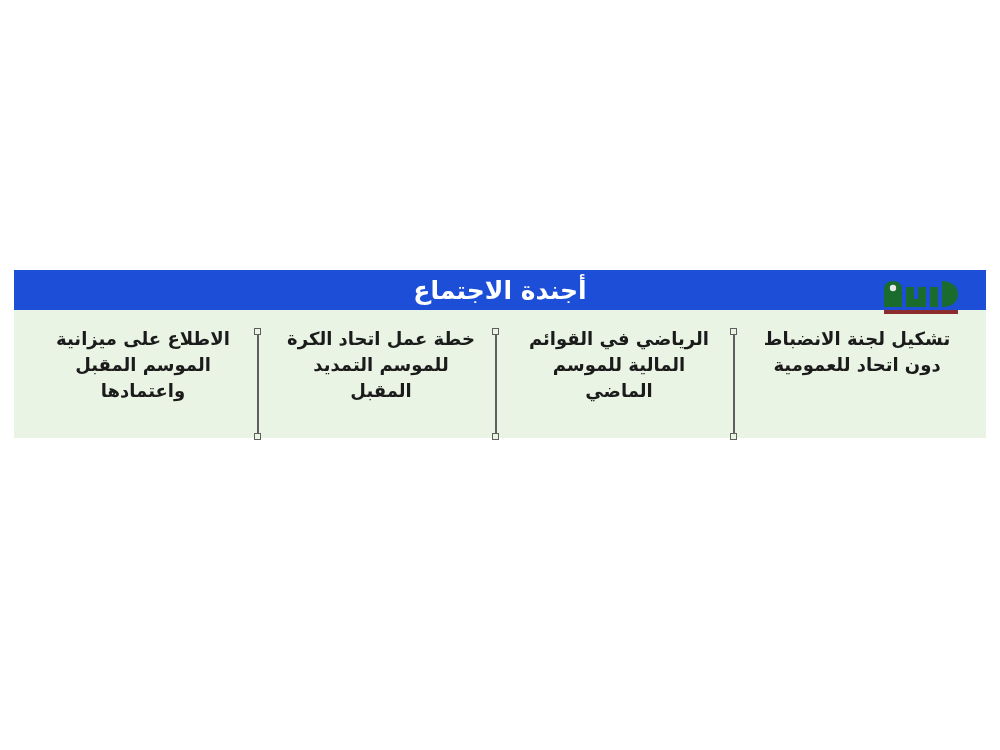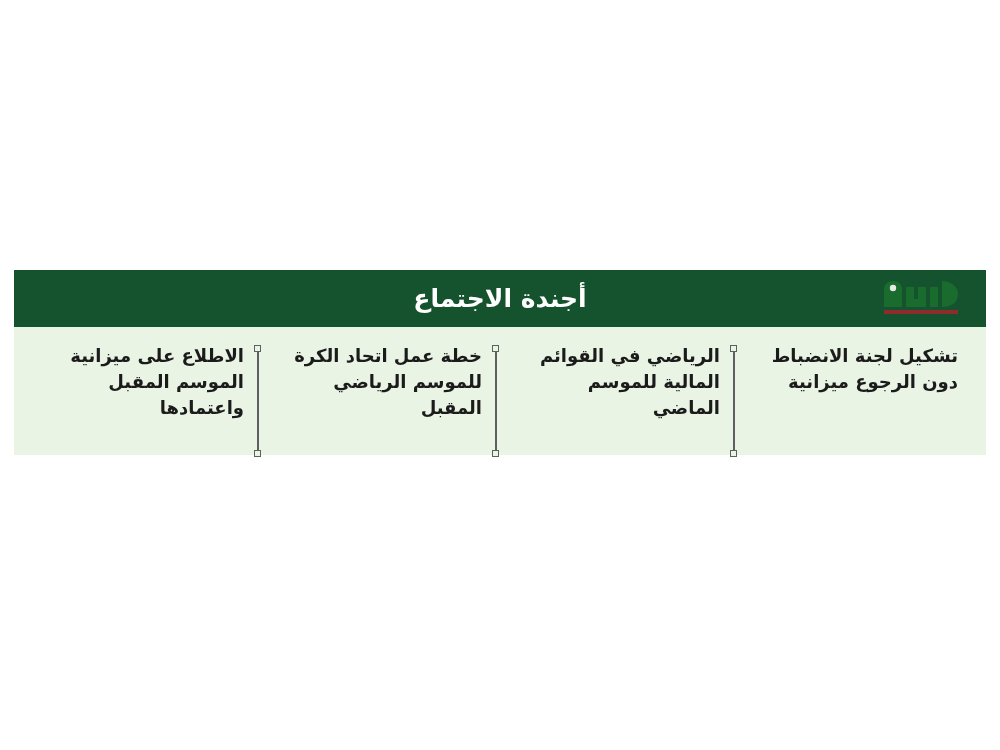--- a/index.html
+++ b/index.html
@@ -17,22 +17,22 @@
   #infographic {
     position: absolute;
     left: 14px;
     top: 270px;
     width: 972px;
     background: #e9f4e4;
   }
 
   .header-bar {
     position: relative;
-    background: #14532d;
-    height: 57px;
+    background: #1d4ed8;
+    height: 40px;
     display: flex;
     align-items: center;
     justify-content: center;
   }
 
   .header-title {
     color: #ffffff;
     font-size: 25px;
     font-weight: bold;
     letter-spacing: 0.5px;
@@ -60,21 +60,21 @@
     align-items: flex-start;
     padding: 16px 10px 34px 10px;
     box-sizing: border-box;
   }
 
   .agenda-item {
     flex: 1 1 0;
     position: relative;
     padding: 0 18px;
     box-sizing: border-box;
-    text-align: right;
+    text-align: center;
   }
 
   .agenda-item .item-text {
     color: #1b1b1b;
     font-size: 18px;
     font-weight: bold;
     line-height: 1.45;
     direction: rtl;
     display: block;
   }
@@ -132,39 +132,39 @@
 
   <div class="items-row">
 
 
     <div class="agenda-item">
       <span class="separator">
         <span class="cap top"></span>
           <span class="line"></span>
           <span class="cap bottom"></span>
       </span>
-      <span class="item-text">تشكيل لجنة الانضباط دون الرجوع ميزانية</span>
+      <span class="item-text">تشكيل لجنة الانضباط دون اتحاد للعمومية</span>
     </div>
 
     <div class="agenda-item">
       <span class="separator">
         <span class="cap top"></span>
           <span class="line"></span>
           <span class="cap bottom"></span>
       </span>
       <span class="item-text">الرياضي في القوائم المالية للموسم الماضي</span>
     </div>
 
     <div class="agenda-item">
       <span class="separator">
         <span class="cap top"></span>
           <span class="line"></span>
           <span class="cap bottom"></span>
       </span>
-      <span class="item-text">خطة عمل اتحاد الكرة للموسم الرياضي المقبل</span>
+      <span class="item-text">خطة عمل اتحاد الكرة للموسم التمديد المقبل</span>
     </div>
 
     <div class="agenda-item">
       <span class="separator">
         <span class="cap top"></span>
           <span class="line"></span>
           <span class="cap bottom"></span>
       </span>
       <span class="item-text">الاطلاع على ميزانية الموسم المقبل واعتمادها</span>
     </div>

